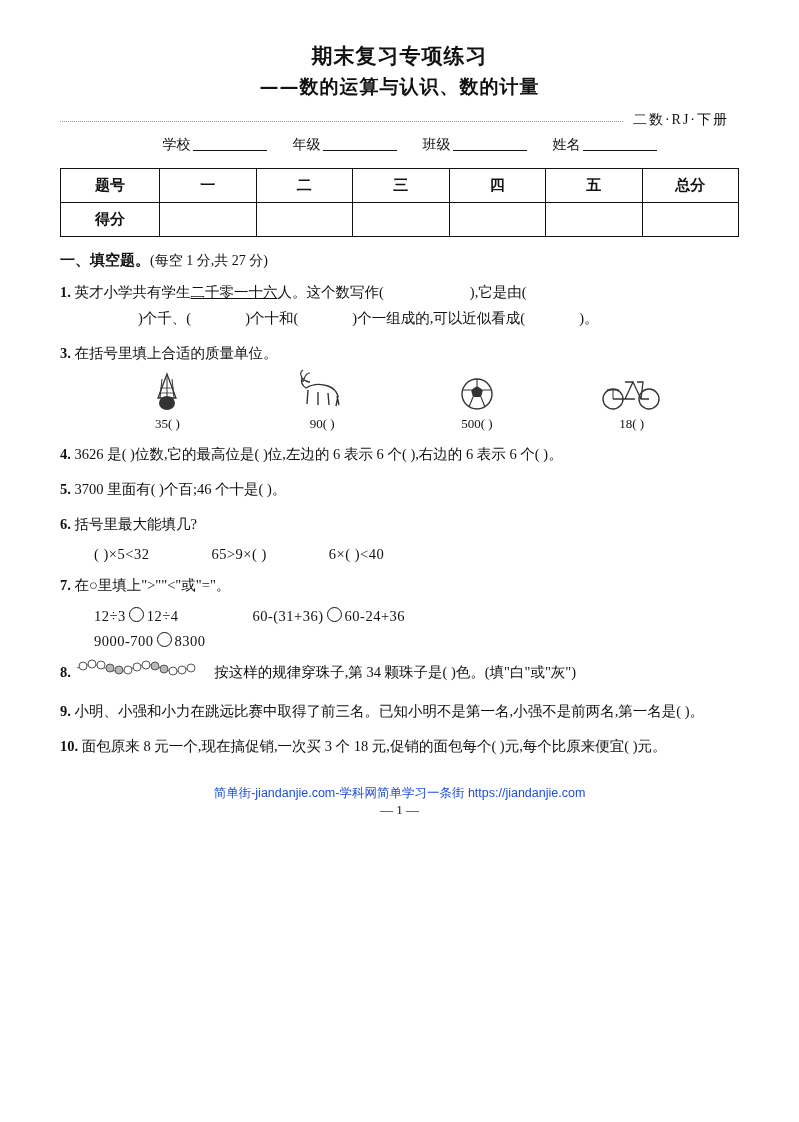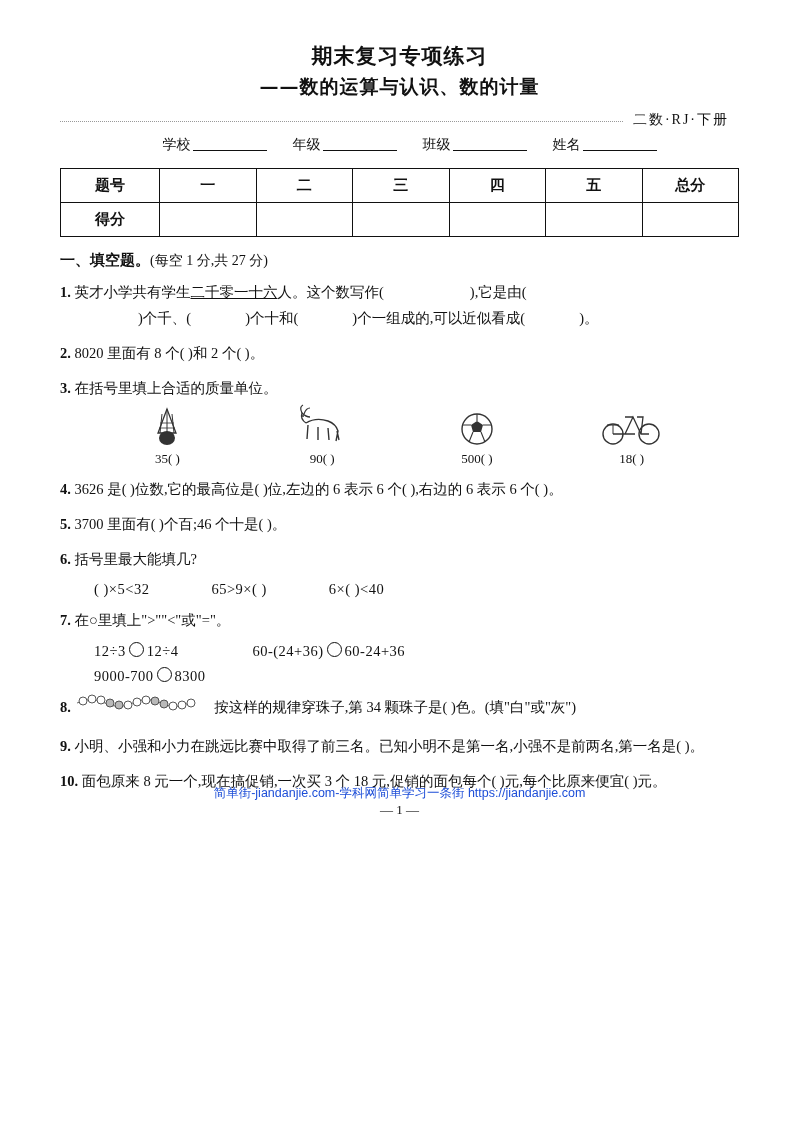--- a/index.html
+++ b/index.html
@@ -215,24 +215,20 @@
     <div class="sec-head">
       <span>一、填空题。</span><span class="small">(每空 1 分,共 27 分)</span>
     </div>
 
     <div class="q">
       <span class="num">1.</span>
       <span>英才小学共有学生</span><span class="ul">二千零一十六</span><span>人。这个数写作(</span><span class="blank-md"></span><span>),它是由(</span><br>
       <span class="indent"></span><span class="blank-sm"></span><span>)个千、(</span><span class="blank-sm"></span><span>)个十和(</span><span class="blank-sm"></span><span>)个一组成的,可以近似看成(</span><span class="blank-sm"></span><span>)。</span>
     </div>
 
-    <div class="q">
-      <span class="num">2.</span>
-      <span>8020 里面有 8 个(        )和 2 个(        )。</span>
-    </div>
 
     <div class="q">
       <span class="num">3.</span>
       <span>在括号里填上合适的质量单位。</span>
     </div>
     <div class="row-units">
       <div class="unit-item">
         <div class="icon-box">
           <svg width="46" height="42" viewBox="0 0 46 42">
             <ellipse cx="23" cy="33" rx="8" ry="7" fill="#333"></ellipse>
@@ -293,21 +289,21 @@
     </div>
     <div class="mono-line">
       <span>(        )×5&lt;32</span><span class="spacer-lg"></span><span>65&gt;9×(        )</span><span class="spacer-lg"></span><span>6×(        )&lt;40</span>
     </div>
 
     <div class="q">
       <span class="num">7.</span>
       <span>在○里填上"&gt;""&lt;"或"="。</span>
     </div>
     <div class="mono-line">
-      <span>12÷3</span><span class="circ"></span><span>12÷4</span><span class="spacer-xl"></span><span>60-(24+36)</span><span class="circ"></span><span>60-24+36</span>
+      <span>12÷3</span><span class="circ"></span><span>12÷4</span><span class="spacer-xl"></span><span>60-(31+36)</span><span class="circ"></span><span>60-24+36</span>
     </div>
     <div class="mono-line">
       <span>9000-700</span><span class="circ"></span><span>8300</span>
     </div>
 
     <div class="q">
       <span class="num">8.</span>
       <span class="beads">
         <svg width="132" height="22" viewBox="0 0 132 22">
           <path d="M2 9 q14 -7 28 0 q14 7 28 0 q14 -7 28 0 q14 7 28 0" fill="none" stroke="#555" stroke-width="0.9"></path>

